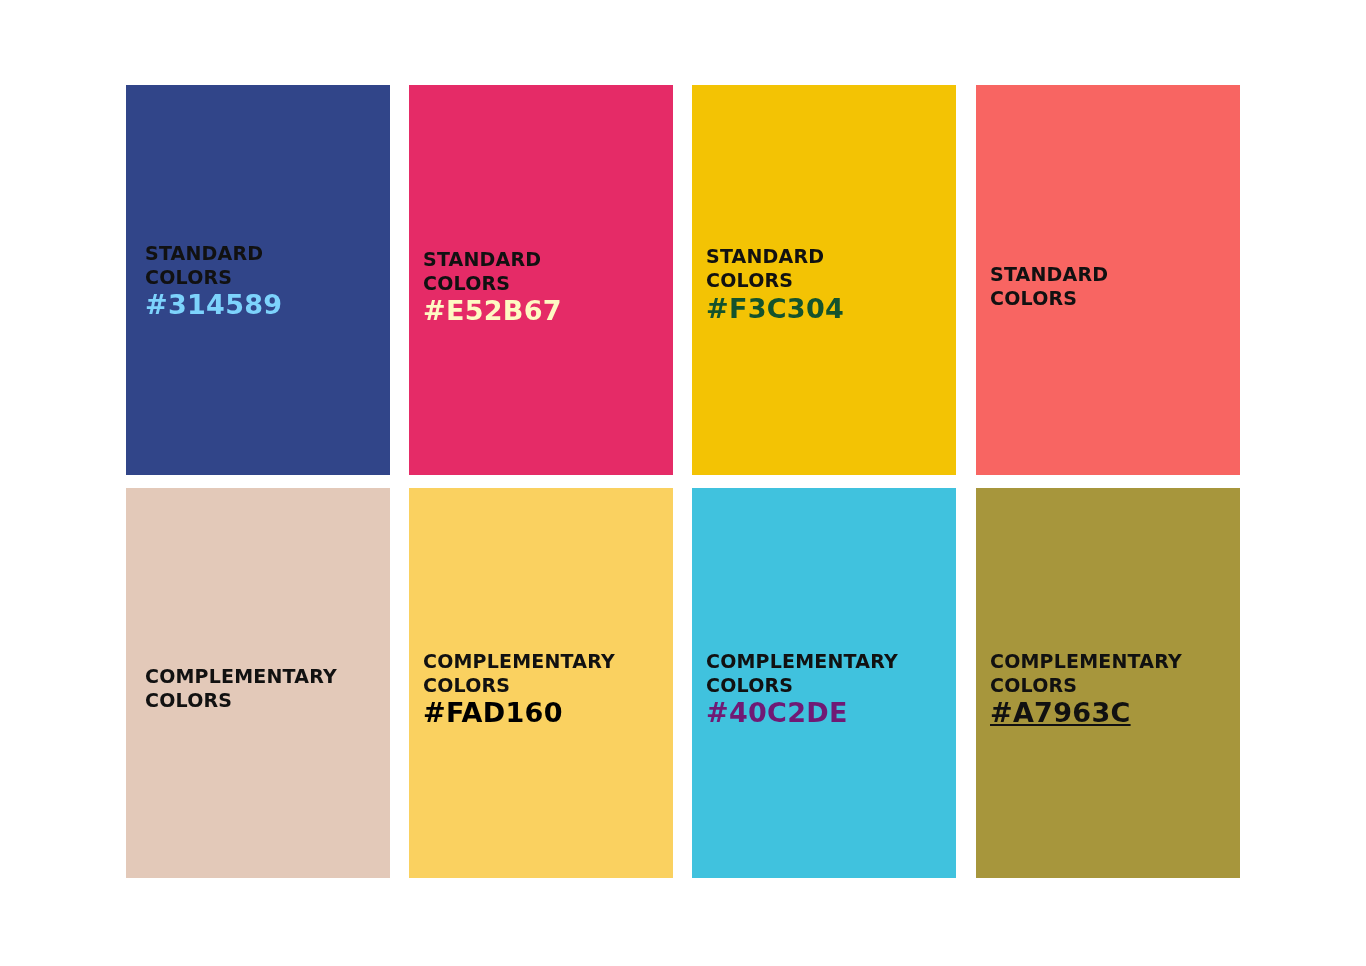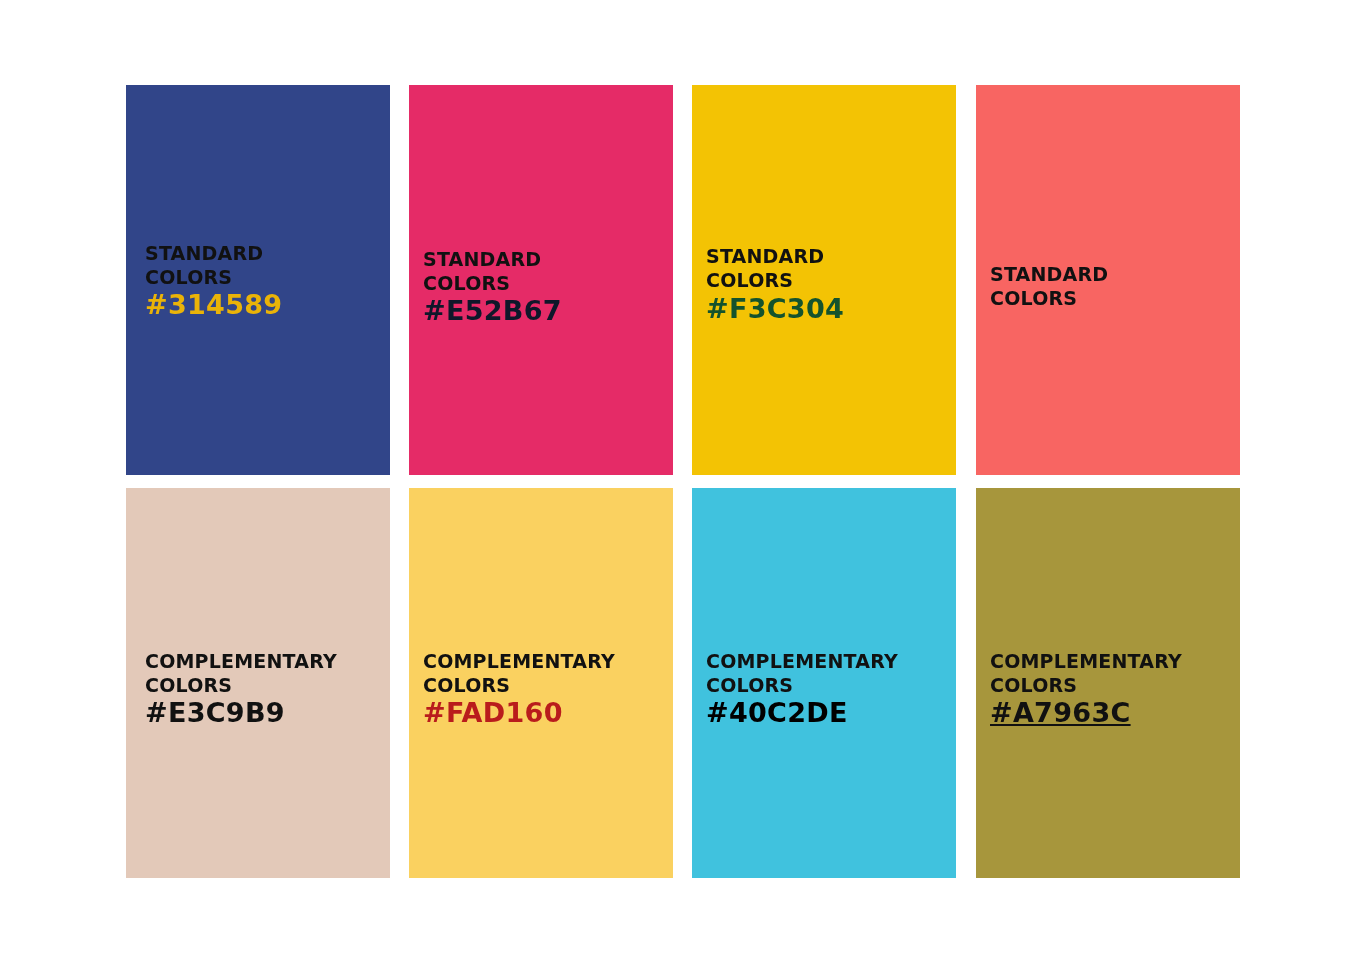--- a/index.html
+++ b/index.html
@@ -43,56 +43,55 @@
   }
 </style>
 </head>
 <body style="background-color: rgb(255, 255, 255);">
 
 <div id="palette-board" style="background-color: rgb(255, 255, 255);">
 
   <div class="swatch" style="left: 126px; top: 85px; width: 264px; height: 390px; padding: 24px 0px 22px 19px; background-color: rgb(49, 69, 137);">
     <div class="swatch-header" style="color: rgb(17, 17, 17);">STANDARD
 COLORS</div>
-    <div class="swatch-hex" style="color: #eab308;">#314589</div>
+    <div class="swatch-hex" style="color: #7dd3fc;">#314589</div>
   </div>
 
   <div class="swatch" style="left: 409px; top: 85px; width: 264px; height: 390px; padding: 22px 0px 8px 14px; background-color: rgb(229, 43, 103);">
     <div class="swatch-header" style="color: rgb(17, 17, 17);">STANDARD
 COLORS</div>
-    <div class="swatch-hex" style="color: #0f172a;">#E52B67</div>
+    <div class="swatch-hex" style="color: #fef9c3;">#E52B67</div>
   </div>
 
   <div class="swatch" style="left: 692px; top: 85px; width: 264px; height: 390px; padding: 22px 0px 13px 14px; background-color: rgb(243, 195, 4);">
     <div class="swatch-header" style="color: rgb(17, 17, 17);">STANDARD
 COLORS</div>
     <div class="swatch-hex" style="color: #14532d;">#F3C304</div>
   </div>
 
   <div class="swatch" style="left: 976px; top: 85px; width: 264px; height: 390px; padding: 22px 0px 8px 14px; background-color: rgb(248, 101, 98);">
     <div class="swatch-header" style="color: rgb(17, 17, 17);">STANDARD
 COLORS</div>
   </div>
 
   <div class="swatch" style="left: 126px; top: 488px; width: 264px; height: 390px; padding: 28px 0px 16px 19px; background-color: rgb(227, 201, 185);">
     <div class="swatch-header" style="color: rgb(17, 17, 17);">COMPLEMENTARY
 COLORS</div>
-    <div class="swatch-hex" style="color: rgb(17, 17, 17);">#E3C9B9</div>
   </div>
 
   <div class="swatch" style="left: 409px; top: 488px; width: 264px; height: 390px; padding: 28px 0px 16px 14px; background-color: rgb(250, 209, 96);">
     <div class="swatch-header" style="color: rgb(17, 17, 17);">COMPLEMENTARY
 COLORS</div>
-    <div class="swatch-hex" style="color: #b91c1c;">#FAD160</div>
+    <div class="swatch-hex" style="color: #000000;">#FAD160</div>
   </div>
 
   <div class="swatch" style="left: 692px; top: 488px; width: 264px; height: 390px; padding: 28px 0px 16px 14px; background-color: rgb(64, 194, 222);">
     <div class="swatch-header" style="color: rgb(17, 17, 17);">COMPLEMENTARY
 COLORS</div>
-    <div class="swatch-hex" style="color: #000000;">#40C2DE</div>
+    <div class="swatch-hex" style="color: #701a75;">#40C2DE</div>
   </div>
 
   <div class="swatch" style="left: 976px; top: 488px; width: 264px; height: 390px; padding: 28px 0px 16px 14px; background-color: rgb(167, 150, 60);">
     <div class="swatch-header" style="color: rgb(17, 17, 17);">COMPLEMENTARY
 COLORS</div>
     <div class="swatch-hex" style="color: rgb(17, 17, 17); text-decoration: underline;">#A7963C</div>
   </div>
 
 </div>
 

